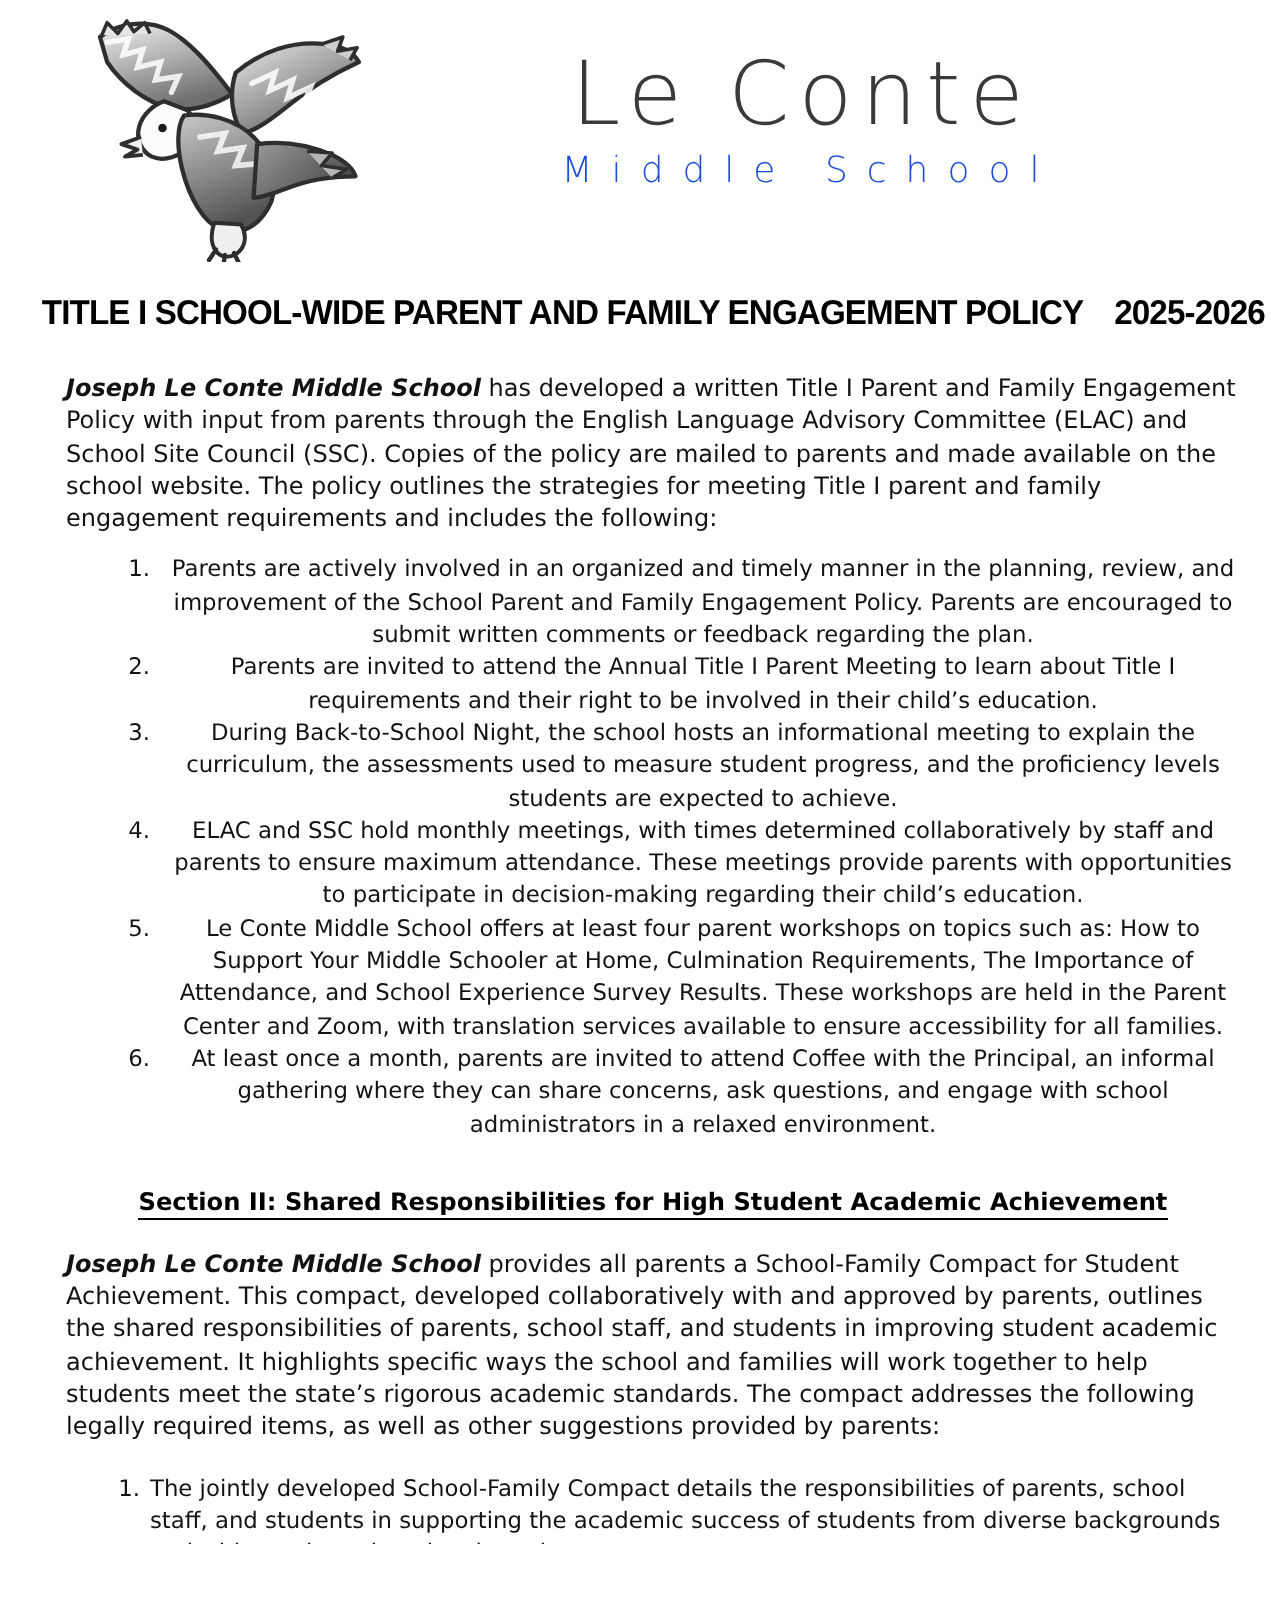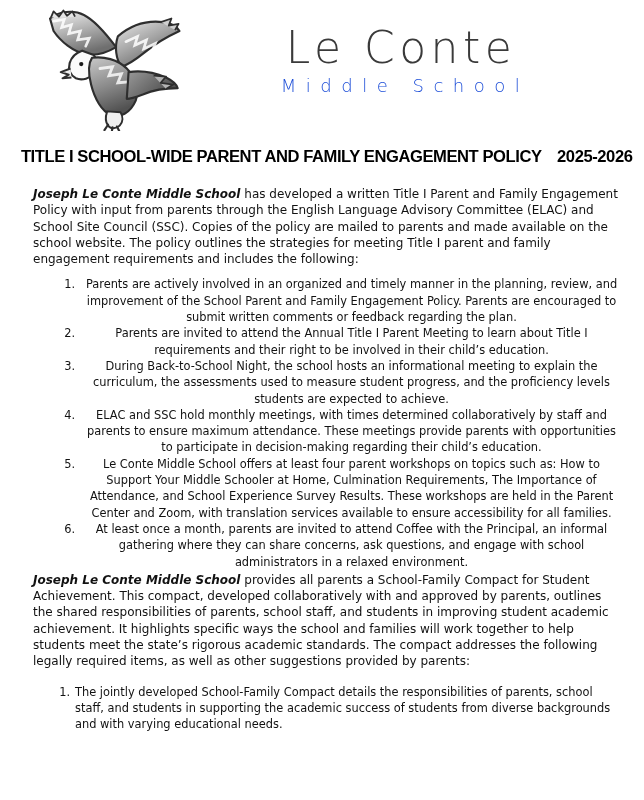--- a/index.html
+++ b/index.html
@@ -107,21 +107,21 @@
     box-sizing: border-box;
   }
   p.body-para {
     font-family: "DejaVu Sans", sans-serif;
     font-size: 12px;
     line-height: 16.3px;
     color: #121212;
     margin: 19px 0 0 0;
     text-align: left;
   }
-  p.body-para.tight-top { margin-top: 2px; }
+  p.body-para.tight-top { margin-top: 16px; }
   .lead-in {
     font-weight: bold;
     font-style: italic;
   }
 
   h2.section-heading {
     text-align: center;
     font-family: "DejaVu Sans", sans-serif;
     font-size: 12.1px;
     font-weight: bold;
@@ -267,20 +267,21 @@
 
     <ol class="list-wide">
       <li>Parents are actively involved in an organized and timely manner in the planning, review, and improvement of the School Parent and Family Engagement Policy. Parents are encouraged to submit written comments or feedback regarding the plan.</li>
       <li>Parents are invited to attend the Annual Title I Parent Meeting to learn about Title I requirements and their right to be involved in their child’s education.</li>
       <li>During Back-to-School Night, the school hosts an informational meeting to explain the curriculum, the assessments used to measure student progress, and the proficiency levels students are expected to achieve.</li>
       <li>ELAC and SSC hold monthly meetings, with times determined collaboratively by staff and parents to ensure maximum attendance. These meetings provide parents with opportunities to participate in decision-making regarding their child’s education.</li>
       <li>Le Conte Middle School offers at least four parent workshops on topics such as: How to Support Your Middle Schooler at Home, Culmination Requirements, The Importance of Attendance, and School Experience Survey Results. These workshops are held in the Parent Center and Zoom, with translation services available to ensure accessibility for all families.</li>
       <li>At least once a month, parents are invited to attend Coffee with the Principal, an informal gathering where they can share concerns, ask questions, and engage with school administrators in a relaxed environment.</li>
     </ol>
 
+    <h2 class="section-heading sec2"><span class="sh-text">Section II: Shared Responsibilities for High Student Academic Achievement</span></h2>
 
     <p class="body-para tight-top"><span class="lead-in">Joseph Le Conte Middle School</span><span> provides all parents a School-Family Compact for Student Achievement. This compact, developed collaboratively with and approved by parents, outlines the shared responsibilities of parents, school staff, and students in improving student academic achievement. It highlights specific ways the school and families will work together to help students meet the state’s rigorous academic standards. The compact addresses the following legally required items, as well as other suggestions provided by parents:</span></p>
 
     <ol class="list-tight">
       <li>The jointly developed School-Family Compact details the responsibilities of parents, school staff, and students in supporting the academic success of students from diverse backgrounds and with varying educational needs.</li>
 
     </ol>
 
   </div>
 </div>

